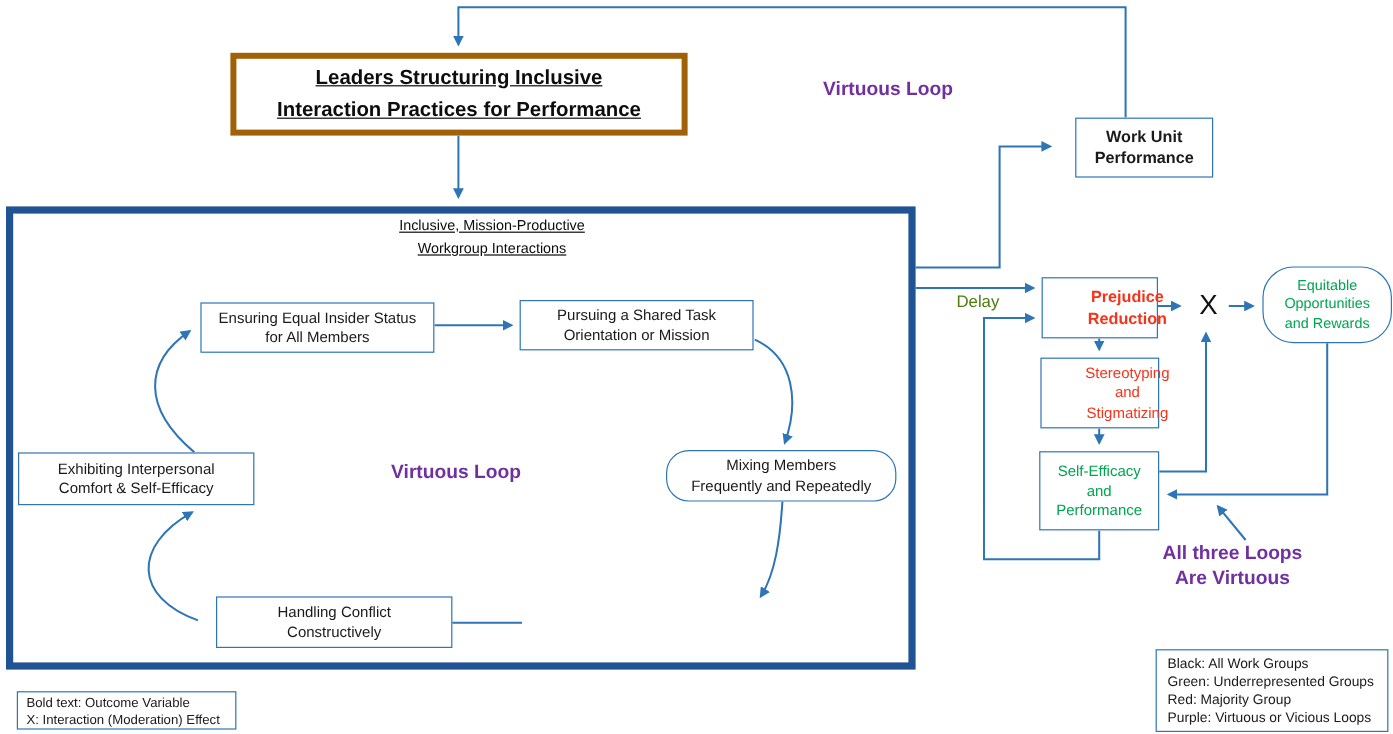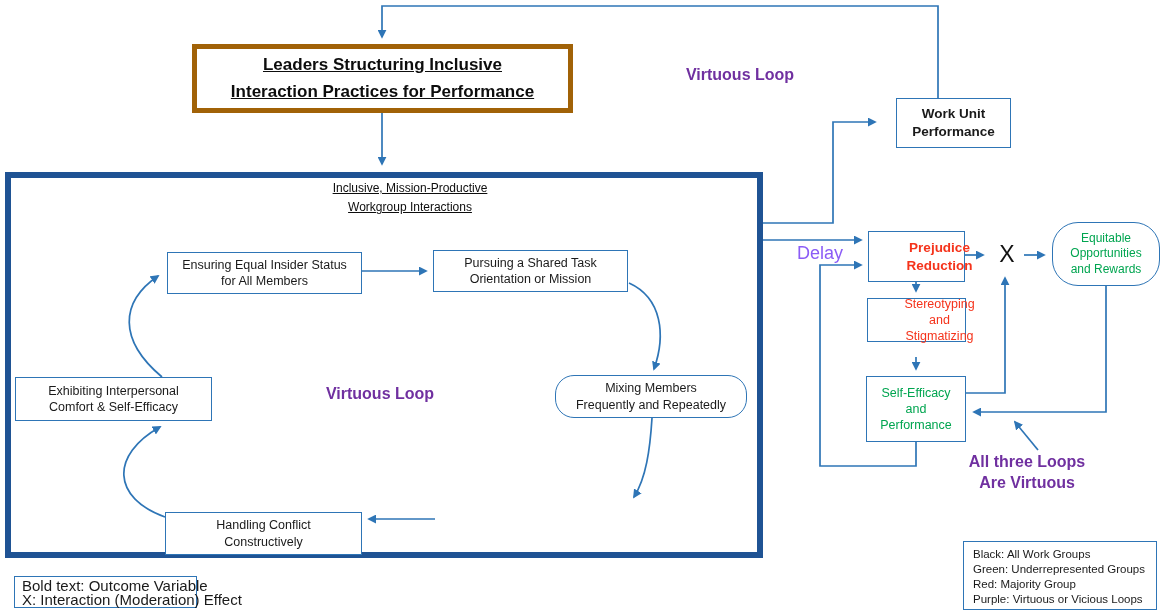--- a/index.html
+++ b/index.html
@@ -25,34 +25,34 @@
     display:flex;align-items:center;justify-content:center;box-sizing:border-box;font-weight:bold;
   }
   .topbox .title-inner{
     text-align:center;white-space:pre-line;font-size:17px;line-height:1.55;
     text-decoration:underline;color:#0d0d0d;width:320px;
   }
   .loop-label{
     position:absolute;z-index:2;font-weight:bold;color:#7030a0;
     font-size:16px;text-align:center;white-space:pre-line;line-height:1.3;
   }
-  .plain-label{position:absolute;z-index:2;color:#8b5cf6;font-size:18px;}
+  .plain-label{position:absolute;z-index:2;color:#4d7c0f;font-size:14px;}
   .bold{font-weight:bold;}
   .red{color:#f5331b;padding-left:46px;}
   .green{color:#00a550;}
   .x-label{
     position:absolute;z-index:2;font-size:23px;color:#111;text-align:center;
   }
   .legend{
     position:absolute;z-index:2;background:#fff;border:1.6px solid #2e75b6;
     box-sizing:border-box;color:#1a1a1a;
   }
   .legend .line{white-space:nowrap;}
   #legend-right{font-size:11.5px;line-height:15px;padding:5px 9px;}
-  #legend-left{font-size:15px;line-height:14px;padding:2px 7px;}
+  #legend-left{font-size:11px;line-height:14px;padding:2px 7px;}
 </style>
 </head>
 <body>
 
 <div id="canvas">
 
   <svg class="wires" width="1161" height="612" viewBox="0 0 1161 612">
     <defs>
       <marker id="ah" viewBox="0 0 10 10" refX="8" refY="5" markerWidth="9" markerHeight="9" orient="auto" markerUnits="userSpaceOnUse">
         <path d="M0,0 L10,5 L0,10 z" fill="#2e75b6"></path>
@@ -91,36 +91,36 @@
   <div class="title" style="left:230px;top:179px;width:360px;">Inclusive, Mission-Productive
 Workgroup Interactions</div>
   <div class="loop-label" style="left:320px;top:384px;width:120px;">Virtuous Loop</div>
 
   <div class="node" style="left:167px;top:252px;width:195px;height:42px;">Ensuring Equal Insider Status
 for All Members</div>
   <div class="node" style="left:433px;top:250px;width:195px;height:42px;">Pursuing a Shared Task
 Orientation or Mission</div>
   <div class="node" style="left:555px;top:375px;width:192px;height:43px;border-radius:19px;">Mixing Members
 Frequently and Repeatedly</div>
-  <div class="node" style="left:165px;top:497px;width:197px;height:43px;margin-top:15px;">Handling Conflict
+  <div class="node" style="left:180px;top:497px;width:197px;height:43px;">Handling Conflict
 Constructively</div>
   <div class="node" style="left:15px;top:377px;width:197px;height:44px;">Exhibiting Interpersonal
 Comfort &amp; Self-Efficacy</div>
 
   <div class="loop-label" style="left:685px;top:65px;width:110px;">Virtuous Loop</div>
 
   <div class="node bold" style="left:882px;top:98px;width:115px;height:50px;font-size:13.5px;margin-left:14px;">Work Unit
 Performance</div>
 
   <div class="plain-label" style="left:797px;top:243px;">Delay</div>
 
   <div class="node bold red" style="left:868px;top:231px;width:97px;height:51px;font-size:13.5px;">Prejudice
 Reduction</div>
 
-  <div class="node red" style="left:867px;top:298px;width:99px;height:44px;">Stereotyping
+  <div class="node red" style="left:867px;top:298px;width:99px;height:59px;">Stereotyping
 and
 Stigmatizing</div>
 
   <div class="node green" style="left:866px;top:376px;width:100px;height:66px;">Self-Efficacy
 and
 Performance</div>
 
   <div class="x-label" style="left:990px;top:241px;width:34px;">X</div>
 
   <div class="node green" style="left:1052px;top:222px;width:108px;height:64px;font-size:12px;border-radius:26px;">Equitable

